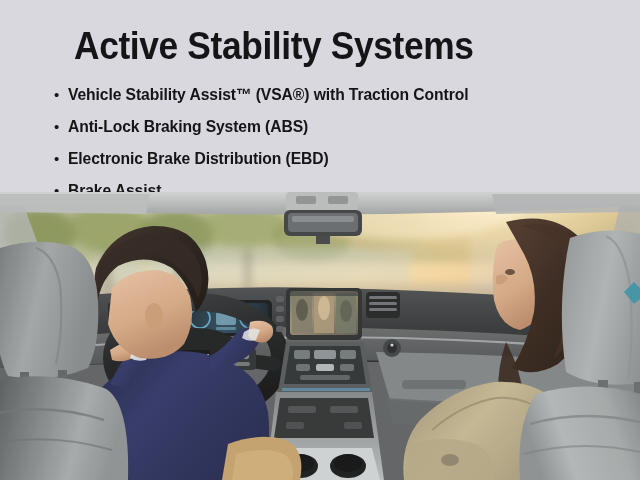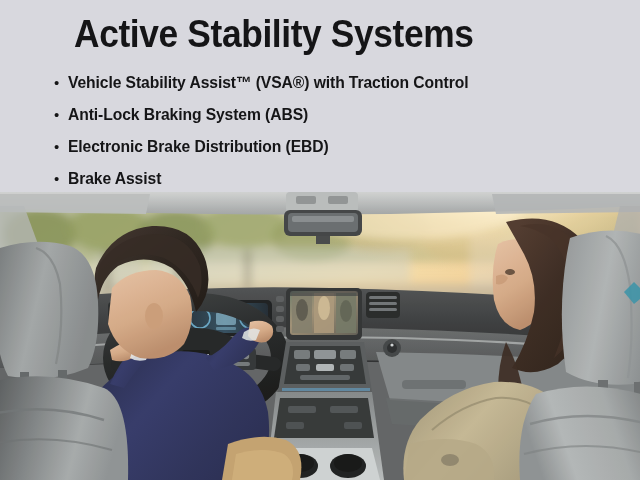--- a/index.html
+++ b/index.html
@@ -7,21 +7,21 @@
   body {
     font-family:"Liberation Sans", sans-serif;
     background:#d8d8de;
     position:relative;
   }
 
   
   #slide { position:absolute; inset:0; background:#d8d8de; }
 
   
-  #text-block { position:absolute; left:0; top:4px; width:640px; height:192px; }
+  #text-block { position:absolute; left:0; top:16px; width:640px; height:192px; }
 
   #page-title {
     position:absolute; left:74px; top:8px;
     font-size:38px; line-height:44px;
     font-weight:bold; color:#151517;
     letter-spacing:-0.4px;
     transform:scaleX(0.93); transform-origin:left center;
     white-space:nowrap;
   }
 

